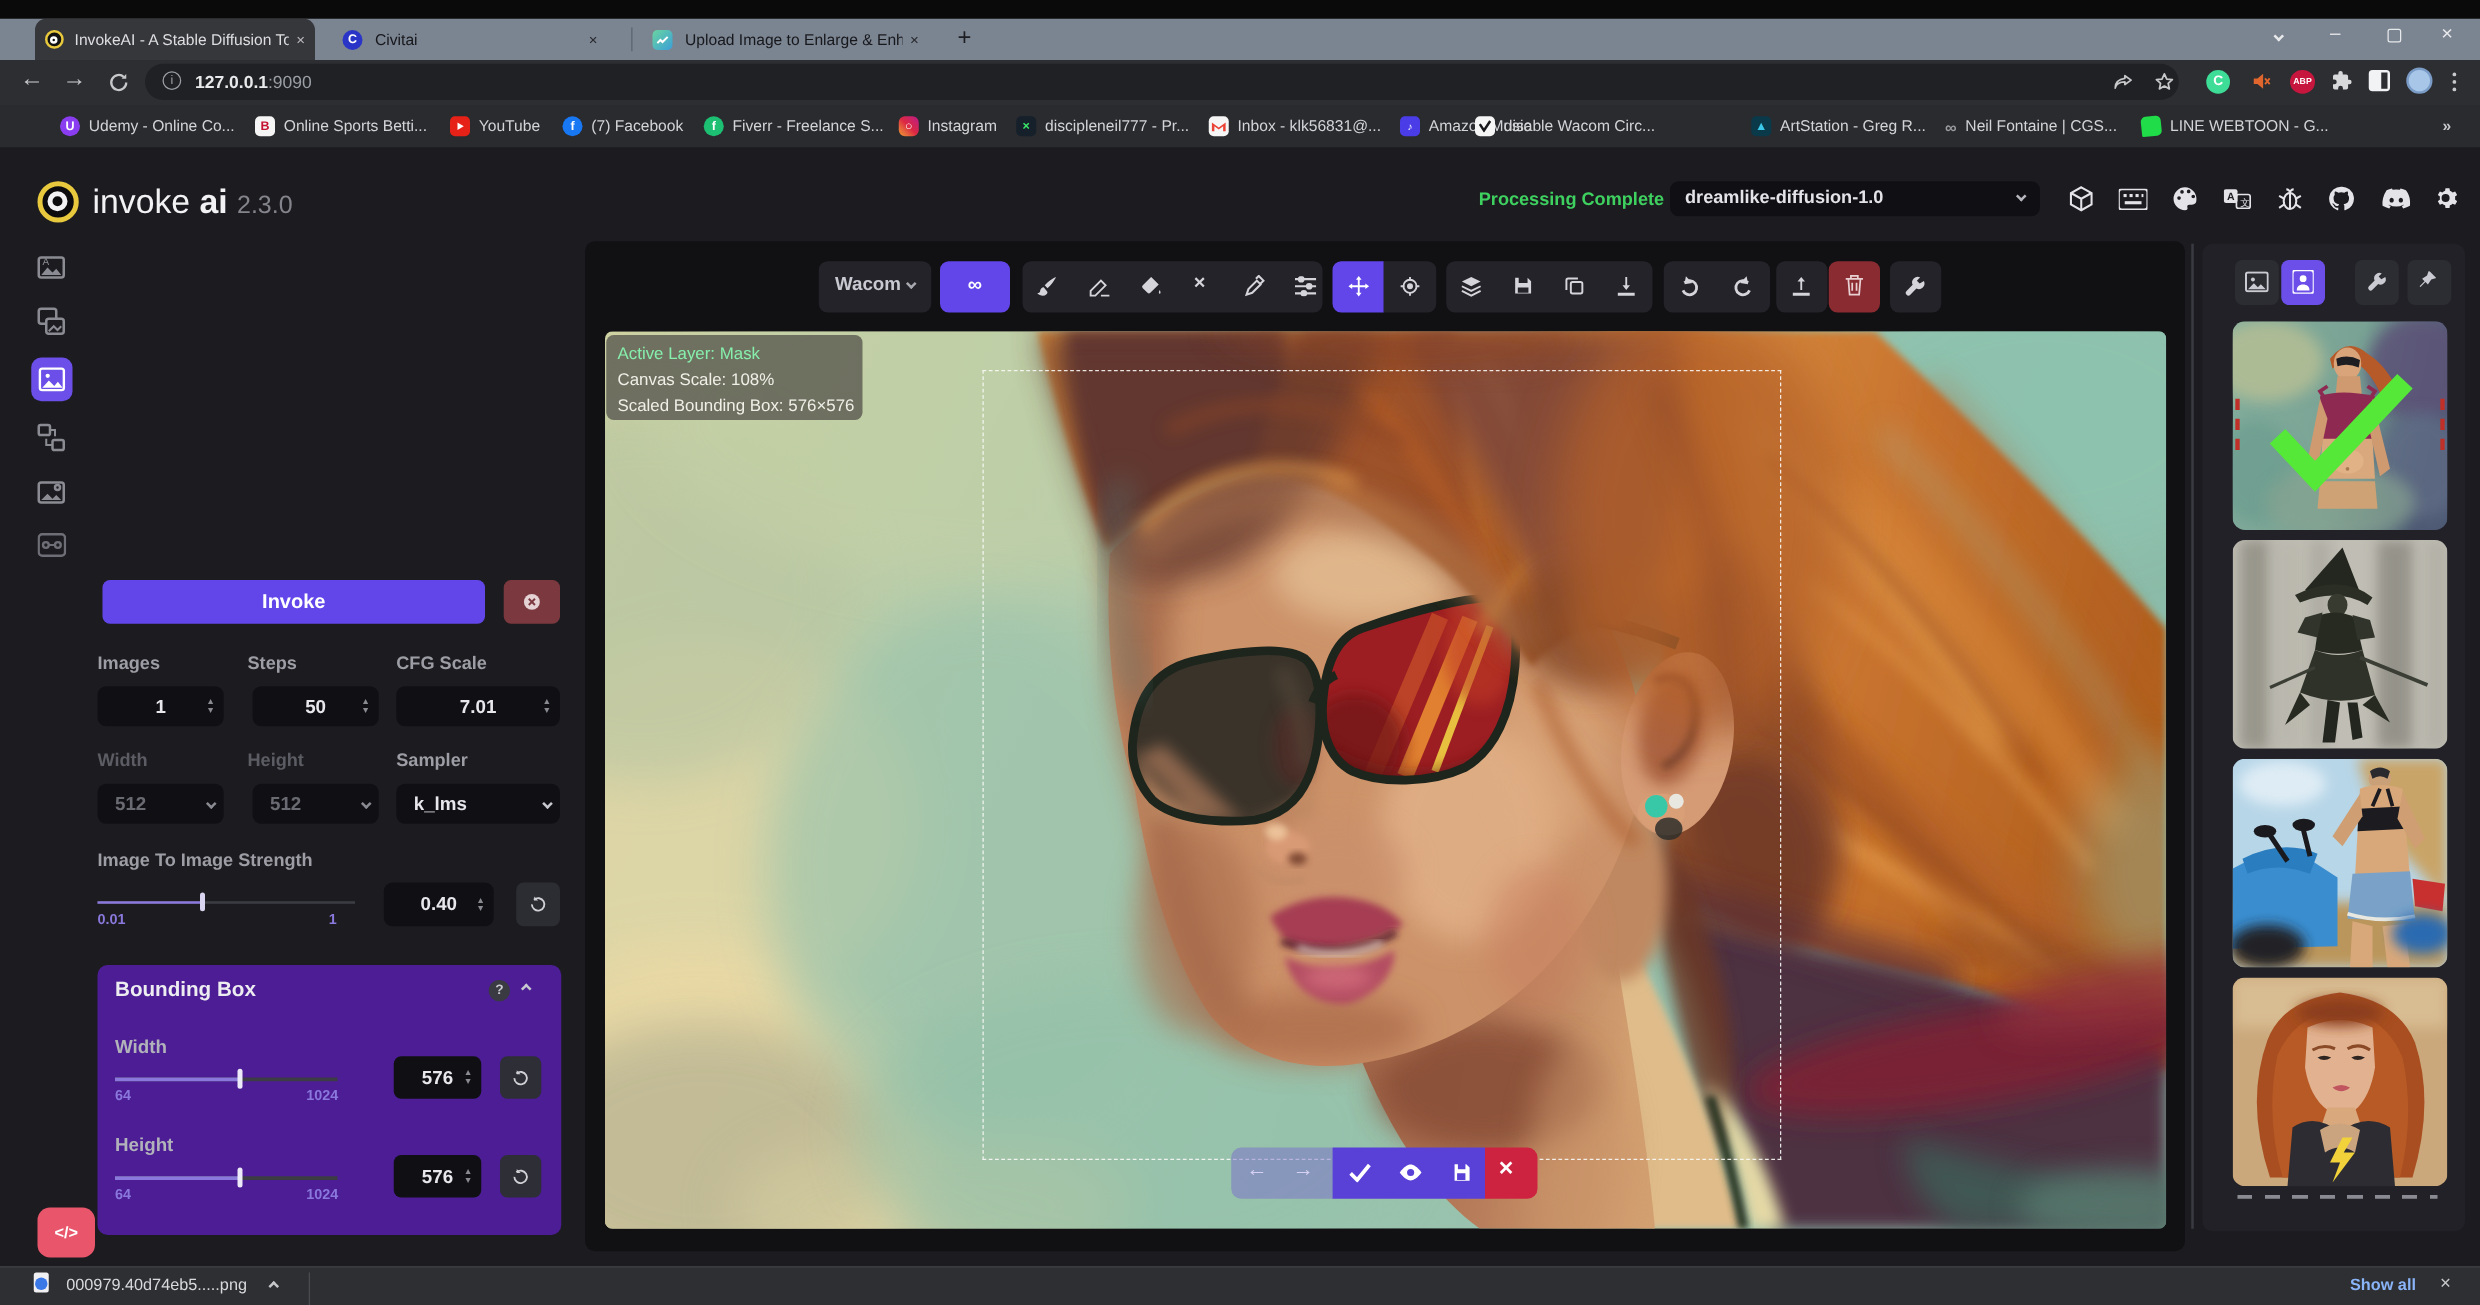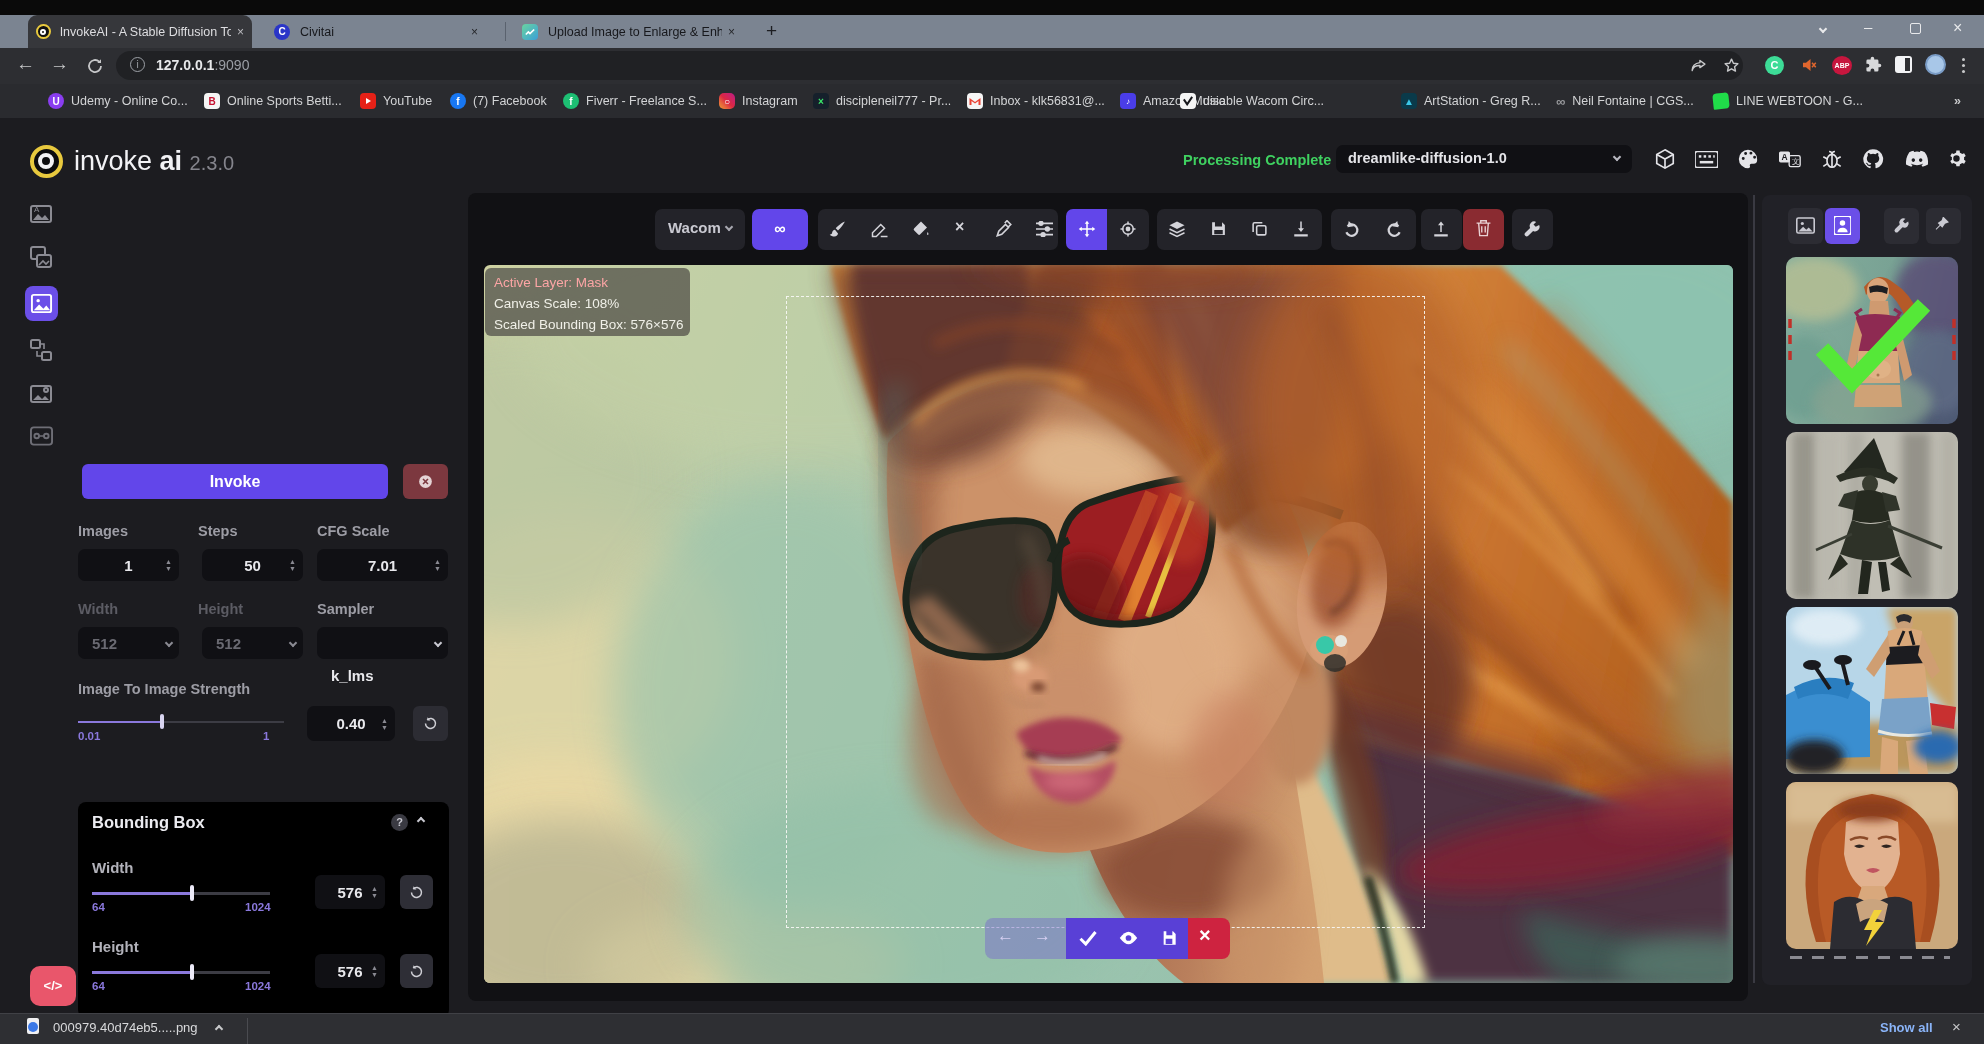--- a/index.html
+++ b/index.html
@@ -232,41 +232,41 @@
           <span class="cd" style="color:#8a8a92;"></span>
         </span>
       </div>
     <div class="abs dkbox" style="left:202px;top:509px;width:101px;height:32px;">
         <span class="val dim" style="justify-content:flex-start;padding-left:14px;color:#6a6a72;">512</span>
         <span class="stepper">
           <span class="cd" style="color:#8a8a92;"></span>
         </span>
       </div>
     <div class="abs dkbox" style="left:317px;top:509px;width:131px;height:32px;">
-        <span class="val" style="justify-content:flex-start;padding-left:14px;margin-top:32px;">k_lms</span>
+        <span class="val" style="justify-content:flex-start;padding-left:14px;">k_lms</span>
         <span class="stepper">
           <span class="cd" style="color:#c8c8d0;"></span>
         </span>
       </div>
     <div class="abs lbl" style="left:78px;top:563px;">Image To Image Strength</div>
     <div class="abs" style="left:78px;top:603px;width:206px;height:2px;background:#3c3c44;"></div>
     <div class="abs" style="left:78px;top:603px;width:84px;height:2px;background:#8a78dc;"></div>
     <div class="abs" style="left:160px;top:596px;width:4px;height:15px;background:#d8d4f0;border-radius:2px;"></div>
     <div class="abs" style="left:78px;top:612px;color:#8a78dc;font-size:11.5px;font-weight:bold;">0.01</div>
     <div class="abs" style="left:263px;top:612px;color:#8a78dc;font-size:11.5px;font-weight:bold;">1</div>
     <div class="abs dkbox" style="left:307px;top:588px;width:88px;height:35px;">
         <span class="val">0.40</span>
         <span class="stepper">▲<br>▼</span>
       </div>
     <div class="abs" style="left:413px;top:588px;width:35px;height:35px;border-radius:6px;background:#2c2c33;text-align:center;"><svg style="margin-top:10px;" width="15" height="15" viewBox="0 0 24 24" fill="none" stroke="#d0d0d6" stroke-width="2.4">
           <path d="M4 12a8 8 0 1 0 2.6-5.9"></path>
           <path d="M7 2v5h5" fill="#d0d0d6" stroke="none"></path>
         </svg></div>
 
-    <div class="abs" style="left:78px;top:684px;width:371px;height:216px;background:#000000;border-radius:8px;">
+    <div class="abs" style="left:78px;top:654px;width:371px;height:216px;background:#4c1d95;border-radius:8px;">
       <div class="abs" style="left:14px;top:11px;color:#ececf1;font-size:16.5px;font-weight:bold;">Bounding Box</div>
       <div class="abs" style="left:313px;top:12px;width:17px;height:17px;border-radius:50%;background:#3a3a42;color:#c8c8d0;font-size:11px;text-align:center;line-height:17px;font-weight:bold;">?</div>
       <div class="abs cu" style="left:340px;top:16px;color:#c8c8d0;"></div>
       <div class="abs" style="left:14px;top:57px;color:#b2b2ba;font-size:15px;font-weight:bold;">Width</div>
       <div class="abs" style="left:14px;top:90px;width:178px;height:2.5px;background:#3c3c44;"></div>
       <div class="abs" style="left:14px;top:90px;width:100px;height:2.5px;background:#8a78dc;"></div>
       <div class="abs" style="left:112px;top:83px;width:4px;height:16px;background:#eceaf8;border-radius:2px;"></div>
       <div class="abs" style="left:14px;top:99px;color:#8a78dc;font-size:11.5px;font-weight:bold;">64</div>
       <div class="abs" style="left:167px;top:99px;color:#8a78dc;font-size:11.5px;font-weight:bold;">1024</div>
       <div class="abs dkbox" style="left:237px;top:73px;width:70px;height:34px;border-radius:6px;">
@@ -451,21 +451,21 @@
         <path d="M640,0 C680,80 720,150 762,240 C792,200 820,192 845,202 C860,140 864,60 862,0 Z" fill="#73403a" opacity="0.8" filter="url(#b12)"></path>
         <ellipse cx="792" cy="235" rx="62" ry="52" fill="#7c4228" opacity="0.8" filter="url(#b12)"></ellipse>
         <path d="M900,240 C960,300 1030,380 1100,480" stroke="#96481e" stroke-width="22" fill="none" opacity="0.55" filter="url(#b12)"></path>
         <path d="M424,180 C480,140 560,125 620,150 C670,170 710,205 740,255" stroke="#a06a48" stroke-width="22" fill="none" opacity="0.55" filter="url(#b12)"></path>
         <ellipse cx="875" cy="150" rx="115" ry="170" fill="#b5622a" opacity="0.75" filter="url(#b20)"></ellipse>
         <path d="M480,0 C560,30 660,40 760,20 L780,0 Z" fill="#8a4526" opacity="0.7" filter="url(#b12)"></path>
         <path d="M840,40 C880,120 900,220 900,320" stroke="#8a4526" stroke-width="18" fill="none" opacity="0.5" filter="url(#b12)"></path>
         </svg>
       
       <div class="abs" style="left:1px;top:3px;width:205px;height:68px;background:rgba(98,98,86,0.88);border-radius:6px;color:#f0f0e8;font-size:13.5px;line-height:21px;padding:4px 9px;white-space:nowrap;">
-        <span style="color:#fca5a5;">Active Layer: Mask</span><br>Canvas Scale: 108%<br>Scaled Bounding Box: 576×576
+        <span style="color:#86efac;">Active Layer: Mask</span><br>Canvas Scale: 108%<br>Scaled Bounding Box: 576×576
       </div>
       
       <div class="abs" style="left:302px;top:31px;width:639px;height:632px;border:1.5px dashed rgba(250,250,248,0.9);"></div>
       
       <div class="abs" style="left:501px;top:653px;width:81px;height:41px;background:rgba(118,100,206,0.45);border-radius:8px 0 0 8px;">
         <span class="abs" style="left:12px;top:8px;color:#d6d0f2;font-size:17px;">←</span>
         <span class="abs" style="left:49px;top:8px;color:#d6d0f2;font-size:17px;">→</span>
       </div>
       <div class="abs" style="left:582px;top:653px;width:122px;height:41px;background:#5940d6;">
         <svg class="abs" style="left:13px;top:12px;" width="18" height="16" viewBox="0 0 24 20">

